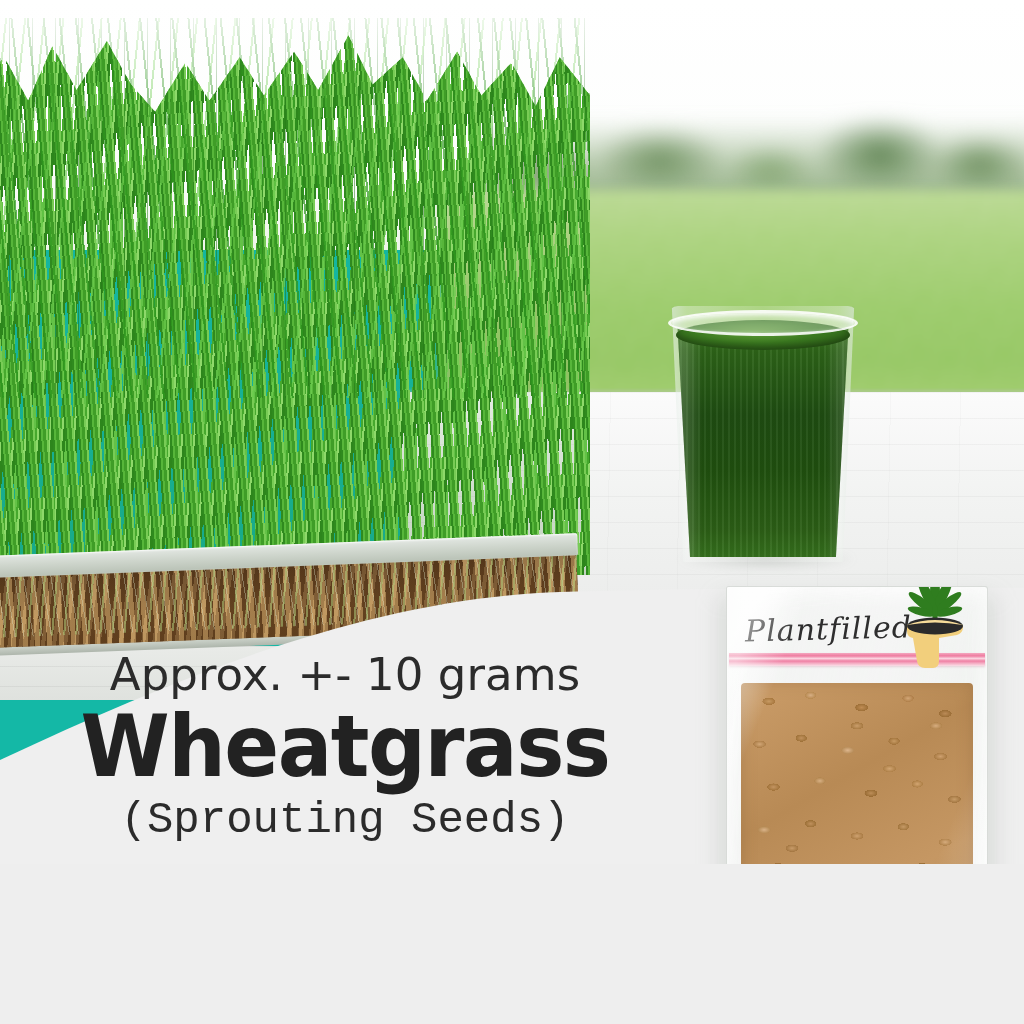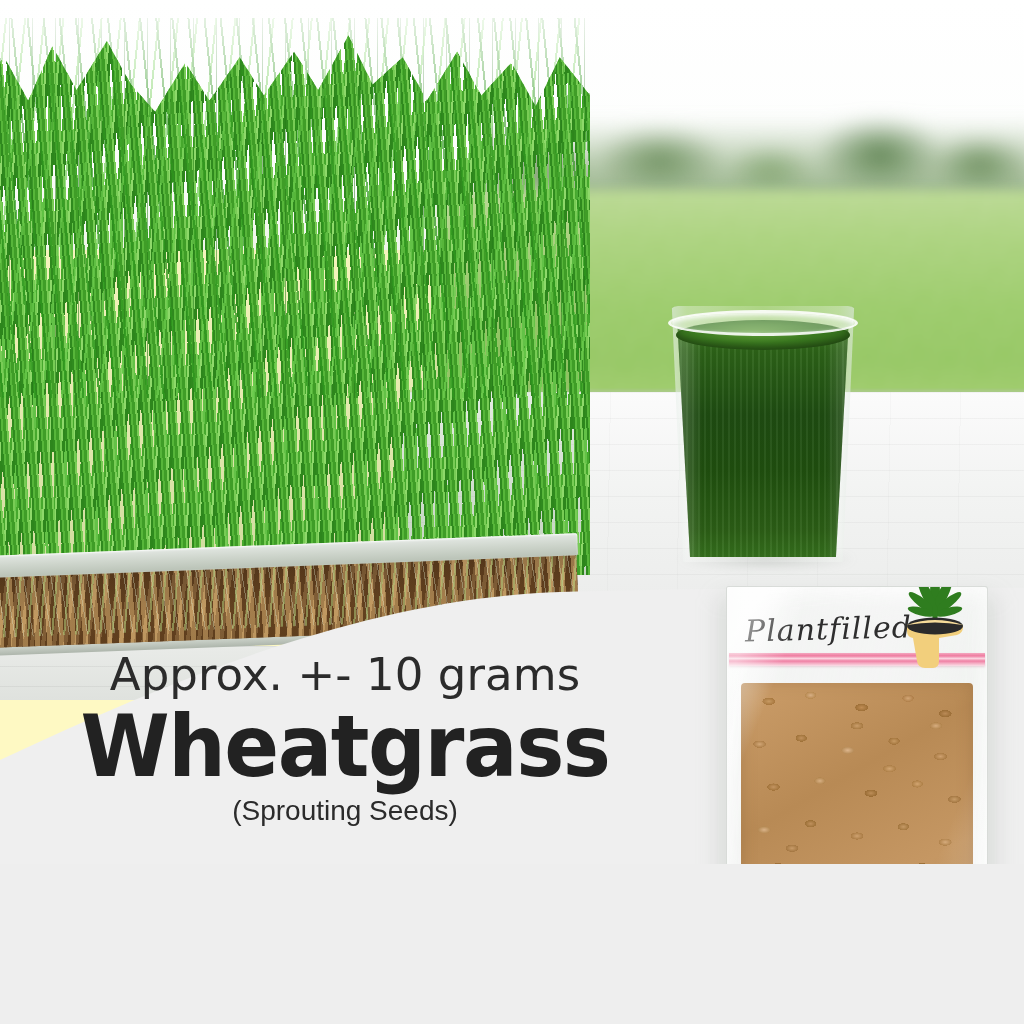--- a/index.html
+++ b/index.html
@@ -6,21 +6,21 @@
   html,body { width:1024px; height:1024px; }
   body {
     font-family:"Liberation Sans", sans-serif;
     background:#eeeeee;
     overflow:hidden;
   }
   #card {
     position:relative;
     width:1024px; height:864px;
     overflow:hidden;
-    background:#fef9c3;
+    background:#14b8a6;
   }
 
   
   .scene { position:absolute; inset:0 0 auto 0; height:700px; overflow:hidden; }
 
   
   .sky {
     position:absolute; left:0; top:0; width:1024px; height:250px;
     background:linear-gradient(180deg,#ffffff 0%,#fdfefd 55%,#f6faf2 100%);
   }
@@ -186,22 +186,22 @@
     font-size:45px; font-weight:400; color:#2b2b2b; letter-spacing:.1px;
     font-family:"DejaVu Sans", sans-serif;
   }
   .title {
     font-size:86px; font-weight:700; color:#222222; line-height:1.02;
     margin-top:2px; letter-spacing:-1.5px;
     font-family:"DejaVu Sans", sans-serif;
     transform:scaleX(.94); transform-origin:center;
   }
   .subtitle {
-    font-size:28px; font-weight:400; color:#2b2b2b; margin-top:4px;
-    font-family:Liberation Sans, sans-serif;
+    font-size:44px; font-weight:400; color:#2b2b2b; margin-top:4px;
+    font-family:Liberation Mono, monospace;
   }
 
   
   .packet {
     position:absolute; left:726px; top:586px; width:262px; height:426px;
   }
   .packet-shadow {
     position:absolute; left:-8px; top:10px; width:278px; height:420px;
     background:rgba(140,148,140,.20); filter:blur(11px); border-radius:6px;
   }

